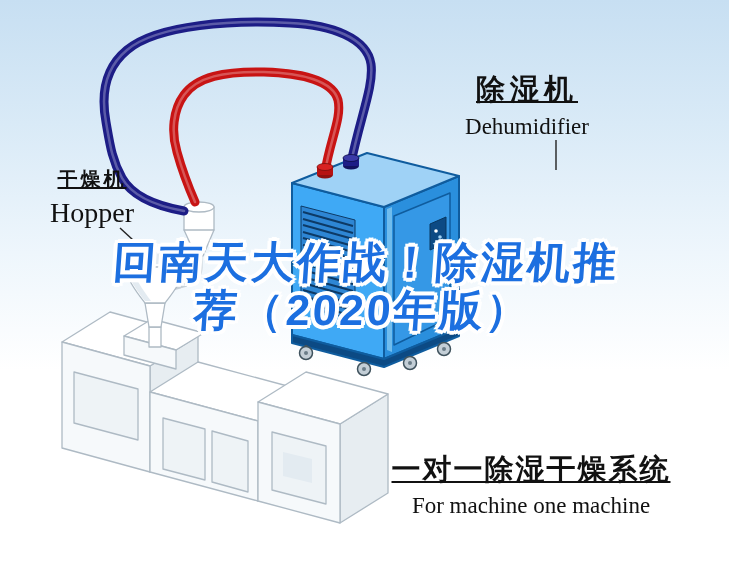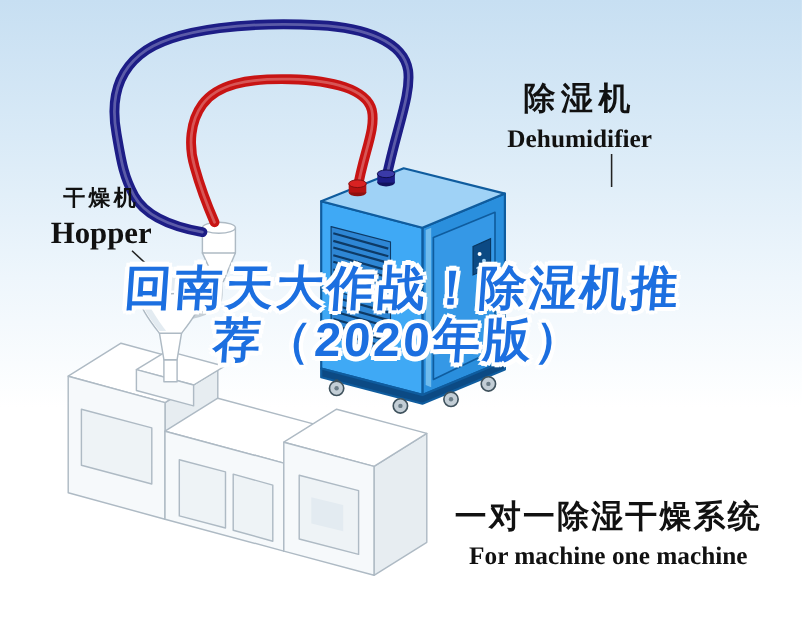--- a/index.html
+++ b/index.html
@@ -4,22 +4,22 @@
 <style>
   html,body { margin:0; padding:0; background:#ffffff; }
   .page {
     position:relative; width:729px; height:561px; overflow:hidden;
     background: linear-gradient(180deg, var(--background-top,#c7dff2) 0%, #d9eaf7 22%, #eef6fc 45%, var(--background-bottom,#ffffff) 66%);
     font-family:"Liberation Sans", sans-serif;
   }
   svg.illustration { position:absolute; left:0; top:0; }
 
   .label { position:absolute; text-align:center; color:var(--label-color,#111); }
-  .label .zh { font-weight:700; }
-  .label .en { font-family:"Liberation Serif", serif; font-weight:700; }
+  .label .zh { font-weight:700;text-decoration:underline; }
+  .label .en { font-family:"Liberation Serif", serif; font-weight:400; }
 
   .label-hopper { left:24px; top:166px; width:136px; }
   .label-hopper .zh { font-size:20px; letter-spacing:3px; }
   .label-hopper .en { font-size:28px; margin-top:4px; }
 
   .label-dehumidifier { left:436px; top:70px; width:182px; }
   .label-dehumidifier .zh { font-size:29px; letter-spacing:5px; }
   .label-dehumidifier .en { font-size:23px; margin-top:4px; }
 
   .title-block {
@@ -27,21 +27,21 @@
     transform:skewX(-4deg);
     font-weight:700; font-size:43px; line-height:1.12; letter-spacing:3px;
     color:var(--title-color,#1c6fe0);
     text-shadow:
       0 -4px 0 var(--title-outline,#fff), 0 4px 0 var(--title-outline,#fff),
       -4px 0 0 var(--title-outline,#fff), 4px 0 0 var(--title-outline,#fff),
       -3px -3px 0 var(--title-outline,#fff), 3px -3px 0 var(--title-outline,#fff),
       -3px 3px 0 var(--title-outline,#fff), 3px 3px 0 var(--title-outline,#fff);
   }
 
-  .label-system { left:404px; top:450px; width:298px; }
+  .label-system { left:382px; top:450px; width:298px; }
   .label-system .zh { font-size:29px; letter-spacing:2px; }
   .label-system .en { font-size:23px; margin-top:3px; }
 
   
   .m-front { fill:#f6f9fb; }
   .m-top   { fill:#ffffff; }
   .m-side  { fill:#e7edf1; }
   .m-front,.m-top,.m-side,.m-panel,.w {
     stroke:var(--machine-outline,#aebac4); stroke-width:1.3; stroke-linejoin:round;
   }

